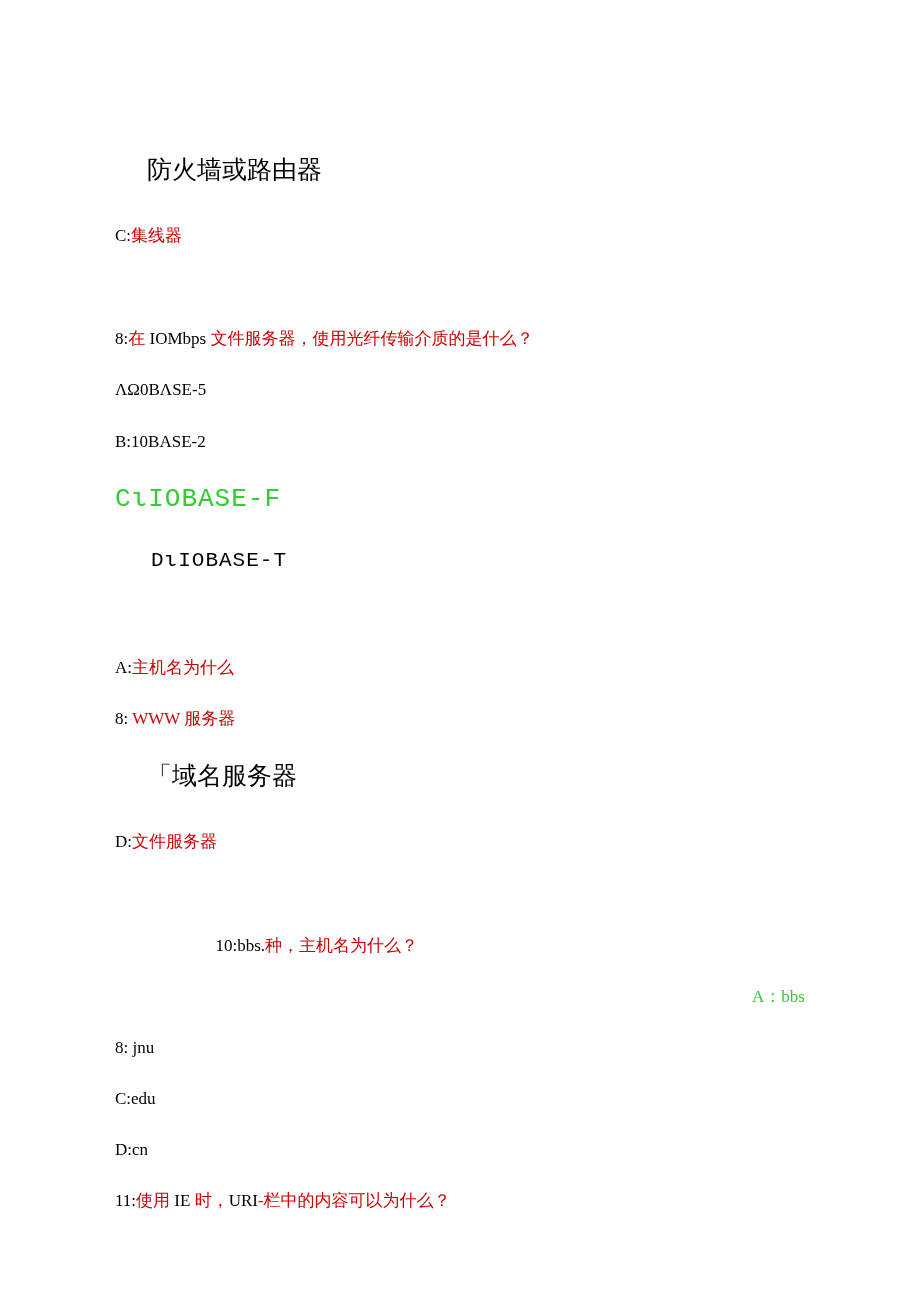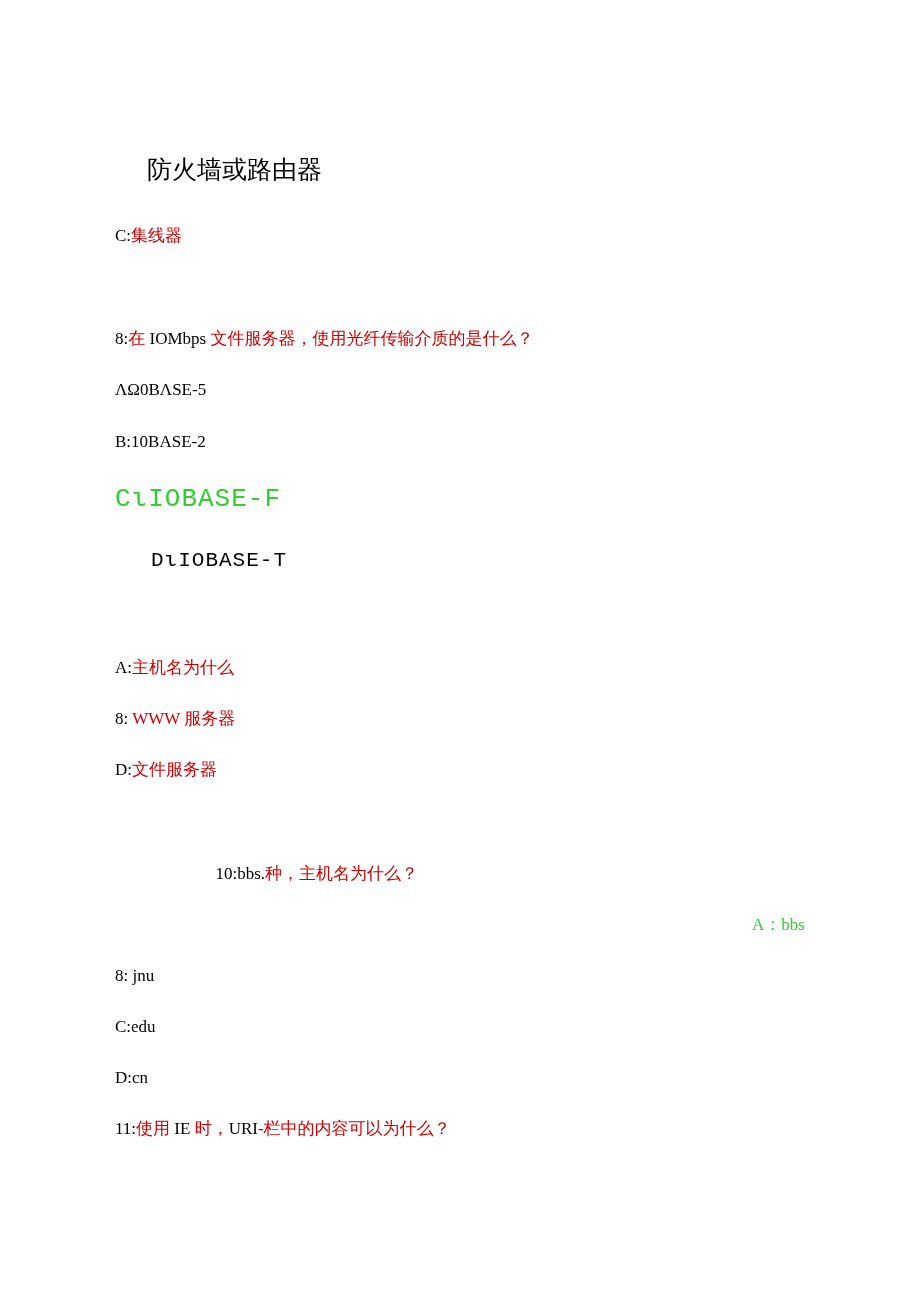--- a/index.html
+++ b/index.html
@@ -70,20 +70,21 @@
 
 
   <div class="line">
     <span class="black">A:</span><span class="red">主机名为什么</span>
   </div>
 
   <div class="line">
     <span class="black">8:  </span><span class="red">WWW 服务器</span>
   </div>
 
+  <div class="heading black">「域名服务器</div>
 
   <div class="line">
     <span class="black">D:</span><span class="red">文件服务器</span>
   </div>
 
   <div class="gap"></div>
 
   <div class="line">
     <span class="black" style="display:inline-block;width:150px;text-align:right;">10:bbs.</span><span class="red">种，主机名为什么？</span>
   </div>

